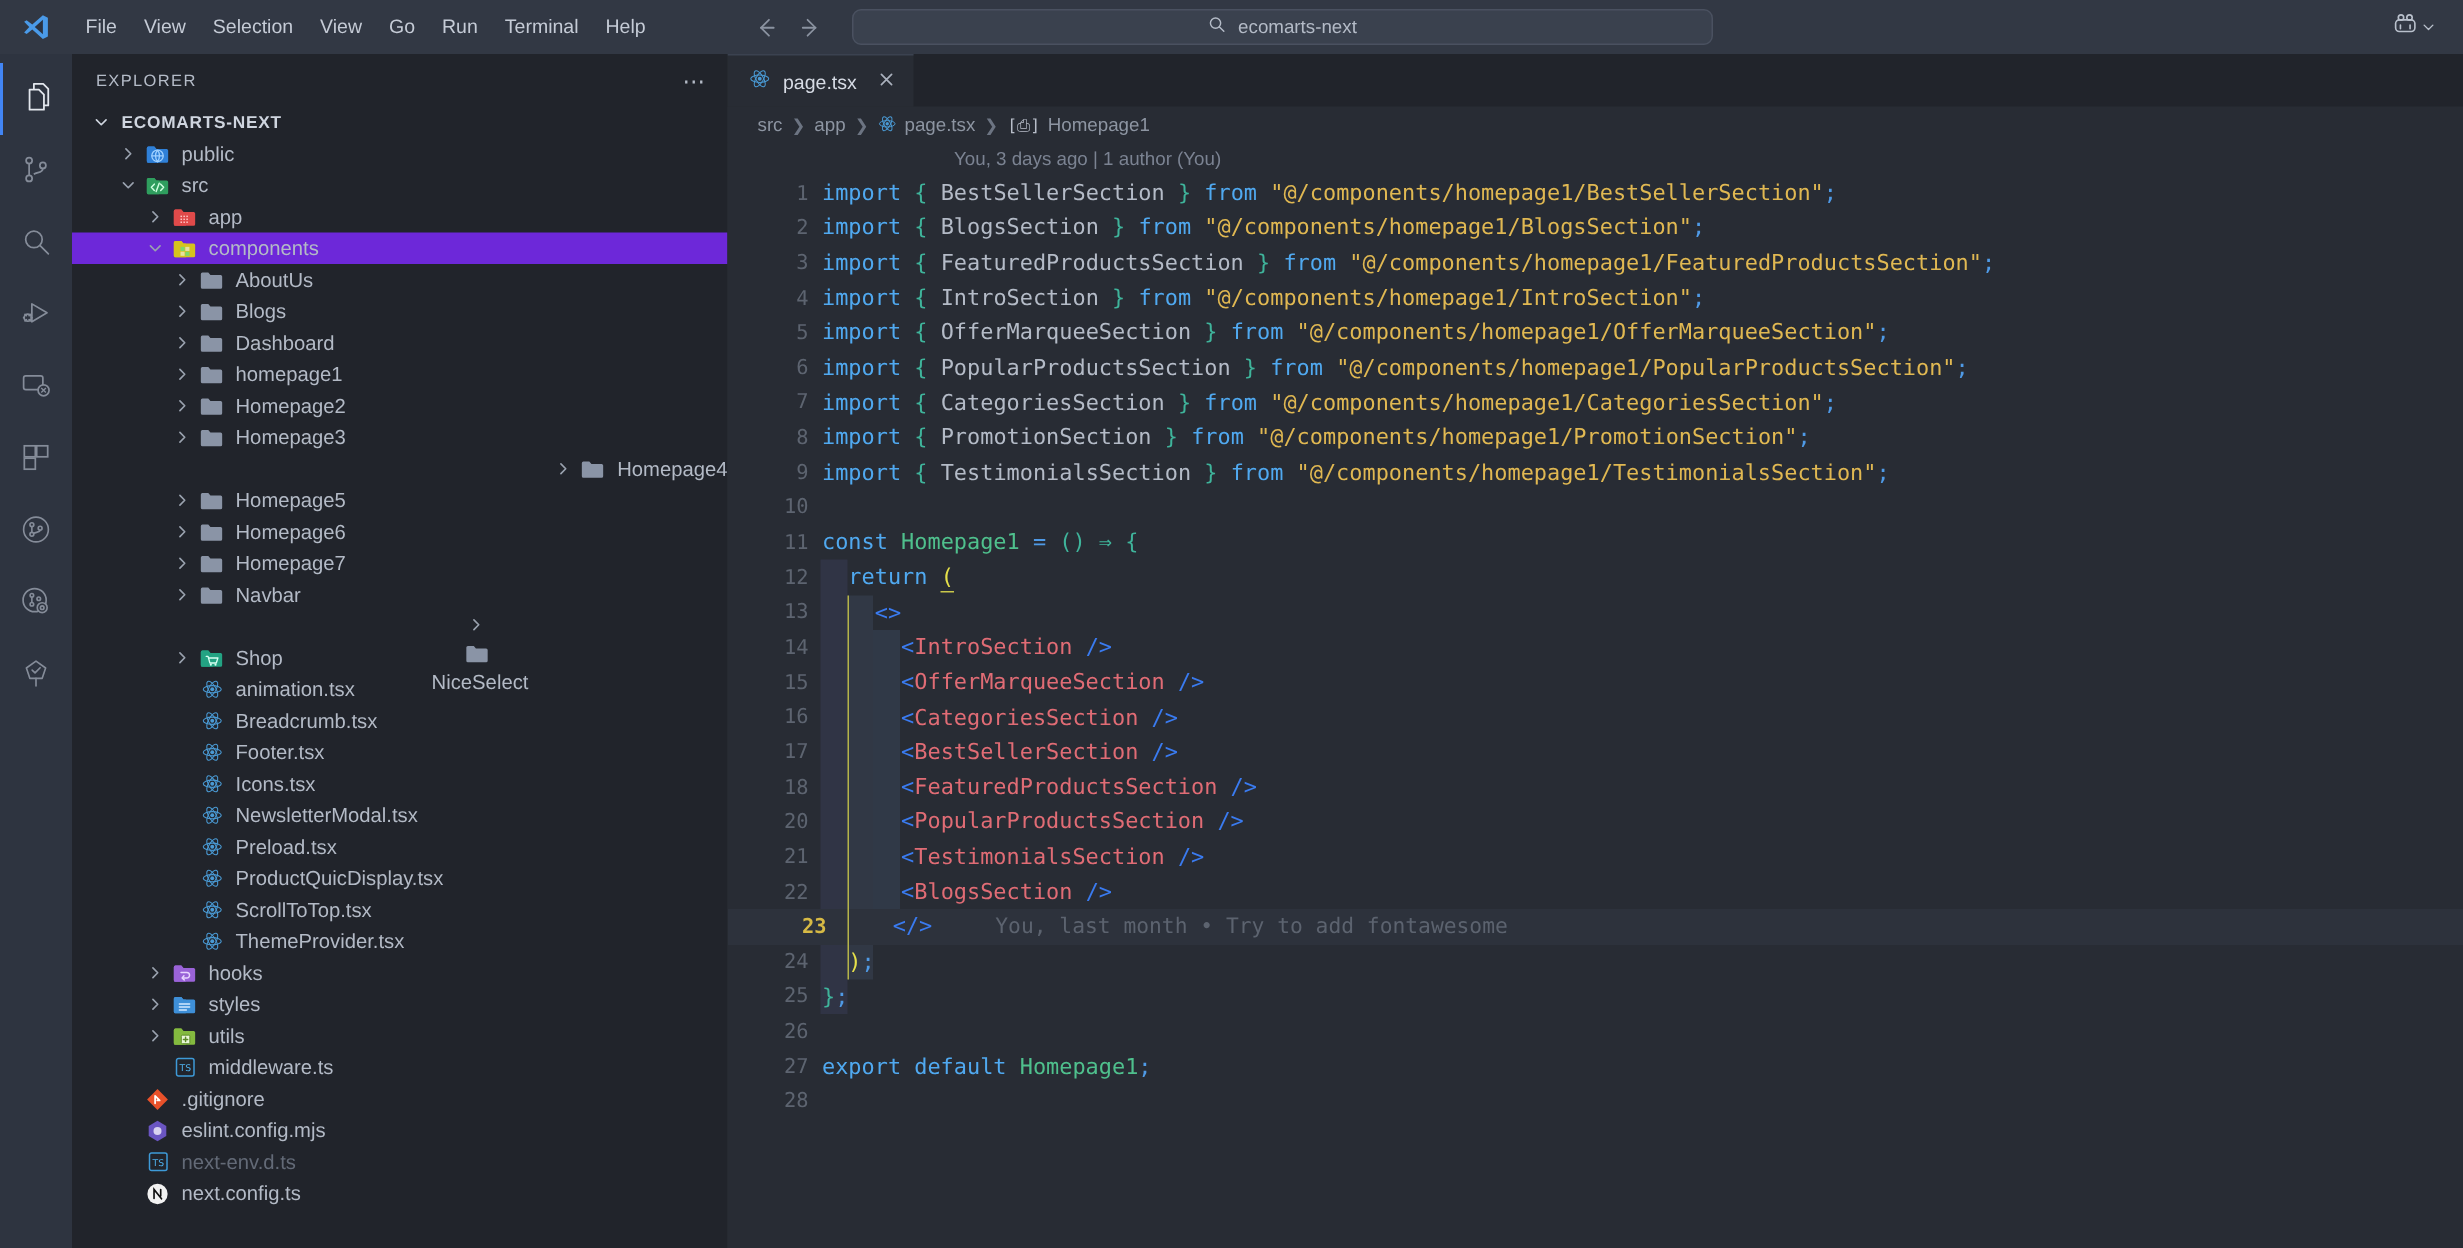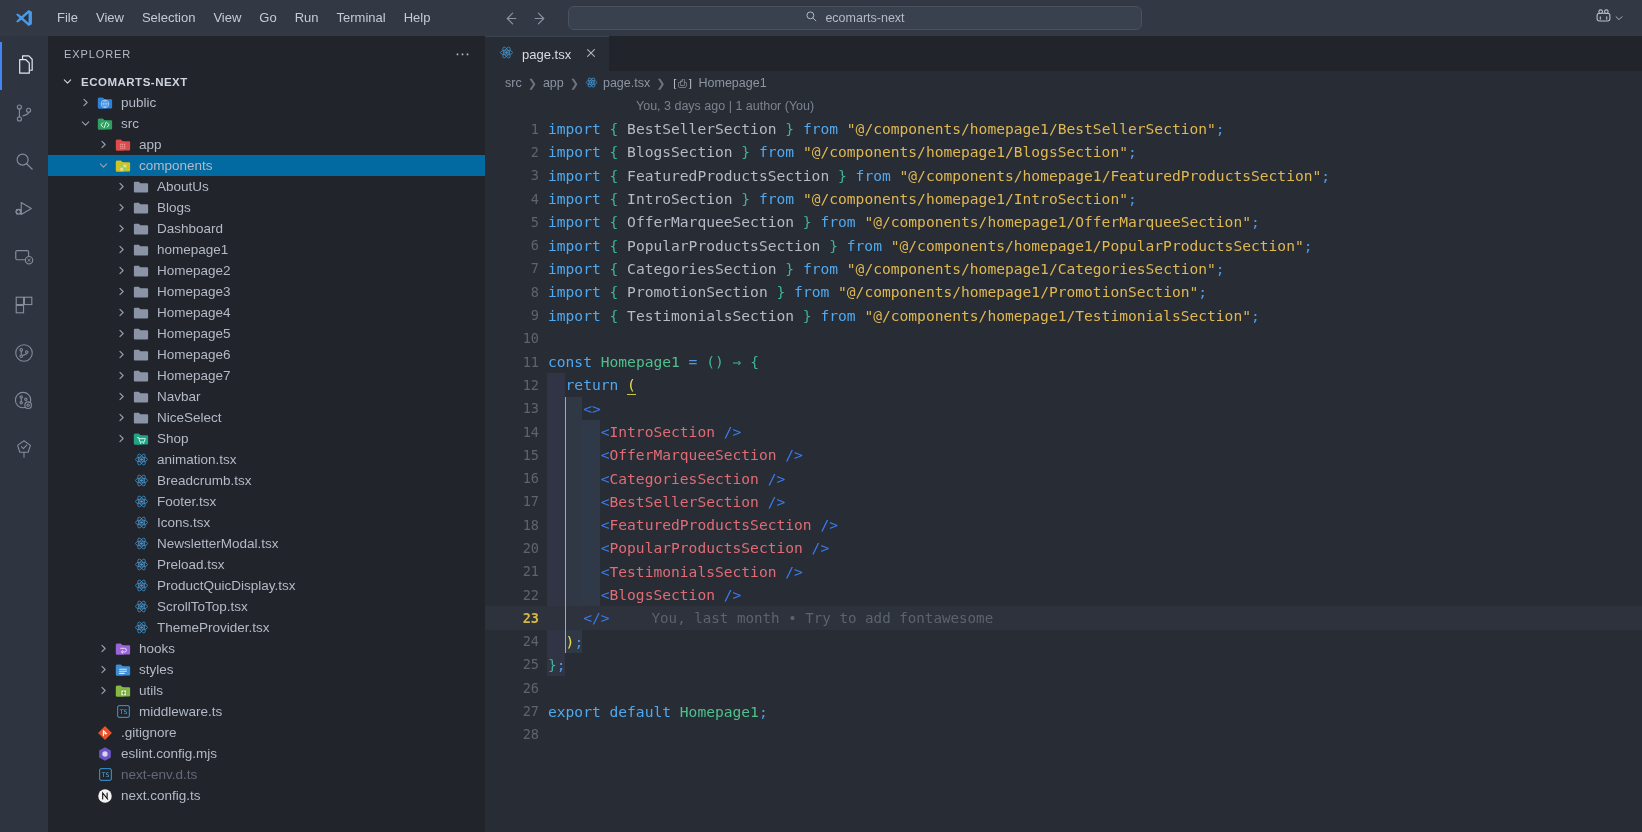--- a/index.html
+++ b/index.html
@@ -66,21 +66,21 @@
   .sb-head{
     height:35px; display:flex; align-items:center; padding:0 14px 0 16px;
     font-size:11px; letter-spacing:.9px; color:#b4bbc7; font-weight:400;
   }
   .sb-head .dots{ margin-left:auto; font-size:15px; color:#b4bbc7; cursor:default; letter-spacing:1px;}
   .tree{ flex:1; overflow:hidden; font-size:13.5px; }
   .row{
     height:21px; display:flex; align-items:center; white-space:nowrap; cursor:default;
     color:#b3bac6; position:relative;
   }
-  .row.selected{ background:#0369a1; }
+  .row.selected{ background:#6d28d9; }
   .row.root{ font-size:11.5px; font-weight:bold; letter-spacing:.5px; color:#cfd5df; }
   .row.dim{ color:#636a77; }
   .chev{
     width:18px; display:flex; align-items:center; justify-content:center; color:#9aa2af;
     flex:0 0 18px;
   }
   .chev svg{ display:block; }
   .ficon{ width:22px; display:flex; align-items:center; justify-content:center; flex:0 0 22px; }
   .lbl{ padding-left:5px; }
 
@@ -104,21 +104,21 @@
   .blame-head{
     height:22px; padding-left:151px; font-size:12.5px; color:#7b8392; background:#282c34;
     display:flex; align-items:center;
   }
 
   .code-area{ flex:1; position:relative; overflow:hidden; background:#282c34; }
   .codeline{
     height:23.3px; display:flex; align-items:center; position:relative;
     font-family:"DejaVu Sans Mono", monospace; font-size:14.6px; white-space:pre;
   }
-  .codeline.active{ background:#2d323c; }
+  .codeline.active{ background:#2d323c;padding-left:12px; }
   .lnum{
     width:62px; flex:0 0 62px; text-align:right; padding-right:8px; color:#5d6470;
     font-family:"DejaVu Sans Mono", monospace; font-size:13.6px;
   }
   .codeline.active .lnum{ color:#d7ba45; font-weight:bold; }
   .ctext{ padding-left:1px; position:relative; }
 
   
   .t-kw{ color:#50a9f0; }
   .t-brace{ color:#3fb49b; }
@@ -458,21 +458,21 @@
                 <path d="M4.3 2.5 L7.8 6 L4.3 9.5" stroke-linecap="round" stroke-linejoin="round"></path>
               </svg>
             </span>
             <span class="ficon">
               <svg width="16" height="16" viewBox="0 0 18 18">
                 <path d="M1 4.2 a1.2 1.2 0 0 1 1.2 -1.2 H6.6 L8.2 4.8 H15.8 a1.2 1.2 0 0 1 1.2 1.2 V14 a1.2 1.2 0 0 1 -1.2 1.2 H2.2 A1.2 1.2 0 0 1 1 14 Z" fill="#8a94a6"></path>
               </svg>
             </span>
             <span class="lbl">Homepage3</span>
           </div>
-          <div class="row" style="padding-left: 64px;">
+          <div class="row" style="padding-left: 64px; justify-content: flex-end;">
             <span class="chev">
               <svg width="11" height="11" viewBox="0 0 12 12" fill="none" stroke="#9aa2af" stroke-width="1.2">
                 <path d="M4.3 2.5 L7.8 6 L4.3 9.5" stroke-linecap="round" stroke-linejoin="round"></path>
               </svg>
             </span>
             <span class="ficon">
               <svg width="16" height="16" viewBox="0 0 18 18">
                 <path d="M1 4.2 a1.2 1.2 0 0 1 1.2 -1.2 H6.6 L8.2 4.8 H15.8 a1.2 1.2 0 0 1 1.2 1.2 V14 a1.2 1.2 0 0 1 -1.2 1.2 H2.2 A1.2 1.2 0 0 1 1 14 Z" fill="#8a94a6"></path>
               </svg>
             </span>
@@ -523,21 +523,21 @@
                 <path d="M4.3 2.5 L7.8 6 L4.3 9.5" stroke-linecap="round" stroke-linejoin="round"></path>
               </svg>
             </span>
             <span class="ficon">
               <svg width="16" height="16" viewBox="0 0 18 18">
                 <path d="M1 4.2 a1.2 1.2 0 0 1 1.2 -1.2 H6.6 L8.2 4.8 H15.8 a1.2 1.2 0 0 1 1.2 1.2 V14 a1.2 1.2 0 0 1 -1.2 1.2 H2.2 A1.2 1.2 0 0 1 1 14 Z" fill="#8a94a6"></path>
               </svg>
             </span>
             <span class="lbl">Navbar</span>
           </div>
-          <div class="row" style="padding-left: 64px;">
+          <div class="row" style="padding-left: 102px; flex-direction: column;">
             <span class="chev">
               <svg width="11" height="11" viewBox="0 0 12 12" fill="none" stroke="#9aa2af" stroke-width="1.2">
                 <path d="M4.3 2.5 L7.8 6 L4.3 9.5" stroke-linecap="round" stroke-linejoin="round"></path>
               </svg>
             </span>
             <span class="ficon">
               <svg width="16" height="16" viewBox="0 0 18 18">
                 <path d="M1 4.2 a1.2 1.2 0 0 1 1.2 -1.2 H6.6 L8.2 4.8 H15.8 a1.2 1.2 0 0 1 1.2 1.2 V14 a1.2 1.2 0 0 1 -1.2 1.2 H2.2 A1.2 1.2 0 0 1 1 14 Z" fill="#8a94a6"></path>
               </svg>
             </span>

